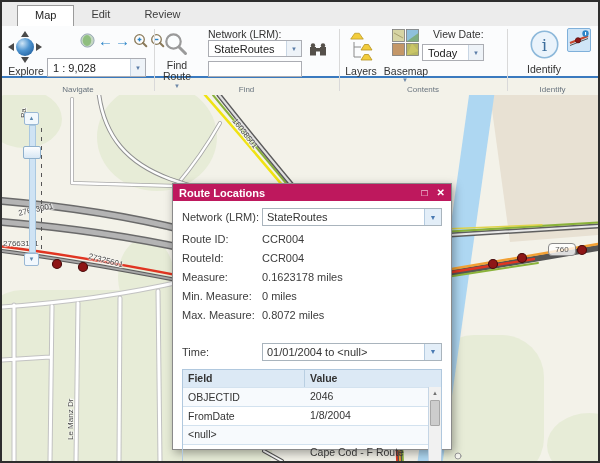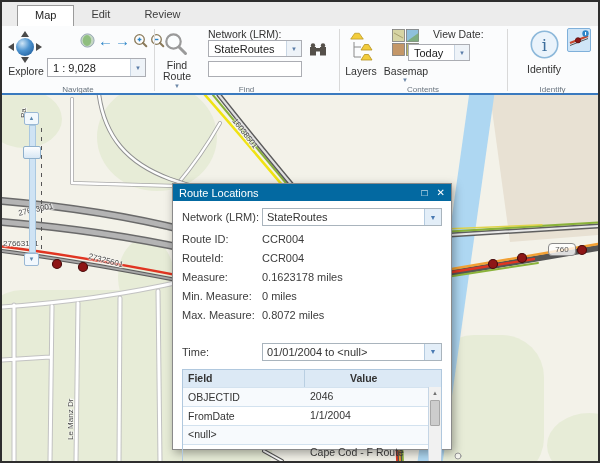--- a/index.html
+++ b/index.html
@@ -1,21 +1,21 @@
 <!DOCTYPE html>
 <html><head>
 <meta charset="utf-8">
 <style>
   * { margin:0; padding:0; box-sizing:border-box; }
   body { font-family:"Liberation Sans", sans-serif; background:#888; }
   .window { position:relative; width:600px; height:463px; background:#f3f2e9;
             border:2px solid #2e2e2e; overflow:hidden; }
 
   
-  .ribbon { position:relative; width:596px; height:93px; background:#fbfcfd;
+  .ribbon { position:relative; width:596px; height:76px; background:#fbfcfd;
             border-bottom:2px solid #3a7abf; }
   .tabbar { position:absolute; top:0; left:0; right:0; height:24px; background:#ececec; display:flex; }
   .tab { margin-top:3px; padding:3px 17px 0; font-size:11px; color:#3c3c3c; height:21px; }
   .tab.active { background:#fff; border:1px solid #9b9b9b; border-bottom:none; color:#222; }
   .tab:first-child { margin-left:15px; }
   .glabel { position:absolute; top:83px; font-size:8px; color:#68737e; text-align:center; }
   .gdiv { position:absolute; top:27px; height:62px; border-left:1px solid #d9d9d9; }
   .btnlabel { position:absolute; font-size:10.5px; color:#333; text-align:center; }
   .caret { position:absolute; font-size:6px; color:#6d88a8; }
   .combo { position:absolute; display:flex; align-items:center; background:#fff;
@@ -51,35 +51,35 @@
   .slider-track { position:absolute; left:27px; top:30px; width:7px; height:128px;
                   background:#cfe3f4; border:1px solid #aac8e0; }
   .slider-ticks { position:absolute; left:39px; top:33px; width:1px; height:122px;
                   background:repeating-linear-gradient(#555 0 4px, transparent 4px 9px); }
   .slider-handle { position:absolute; left:21px; top:51px; width:18px; height:13px;
                    background:linear-gradient(#fdfeff,#d8e7f4); border:1px solid #8fb0cc; border-radius:2px; }
 
   
   .dialog { position:absolute; left:170px; top:88px; width:280px; height:267px; background:#fff;
             border:1px solid #8a8a8a; box-shadow:2px 3px 9px rgba(0,0,0,.35); }
-  .dlg-title { height:17px; background:#0369a1; color:#fff; font-size:11px; font-weight:normal;
+  .dlg-title { height:17px; background:#be185d; color:#fff; font-size:11px; font-weight:bold;
                display:flex; align-items:center; padding:0 6px; }
   .dlg-btn { color:#fff; font-size:10px; margin-left:9px; line-height:10px; }
   .dlg-body { padding:7px 9px 0; }
   .dlg-row { display:flex; align-items:center; font-size:11px; color:#3c3c3c; }
   .dlg-row .lbl { width:80px; flex:none; }
   .dlg-combo { flex:1; height:18px; display:flex; align-items:center; border:1px solid #a9b4bd;
                font-size:11px; color:#333; padding-left:4px; }
   .dlg-combo .arrow { margin-left:auto; align-self:stretch; width:17px; display:flex; align-items:center;
                       justify-content:center; font-size:7px; color:#4a7ab2; background:#e3eef8;
                       border-left:1px solid #b4cbe0; }
   .inforow { height:15.2px; margin-top:4px; }
   .dlg-table { position:relative; margin-top:8px; height:104px; border:1px solid #b0c8de;
                font-size:10.5px; color:#333; overflow:hidden; }
-  .thead { display:flex; height:17px; background:#dce9f5; font-weight:bold; align-items:center;gap:40px; }
+  .thead { display:flex; height:17px; background:#dce9f5; font-weight:bold; align-items:center; }
   .thead .c1 { width:122px; padding-left:5px; border-right:1px solid #b9cfe2; align-self:stretch; display:flex; align-items:center;}
   .thead .c2 { flex:1; padding-left:5px; }
   .trow { display:flex; border-top:1px solid #d3e2ef; align-items:center; min-height:19px; width:245px; }
   .trow .c1 { width:122px; padding-left:5px; flex:none; }
   .trow .c2 { flex:1; padding:1px 2px 1px 5px; line-height:1.25; }
   .trow:nth-child(odd) { background:#f7fafd; }
   .vscroll { position:absolute; right:0; top:17px; bottom:0; width:13px; background:#f1f1f1;
              border-left:1px solid #c5d5e5; }
   .vs-arrow { position:absolute; left:0; width:12px; height:12px; color:#707070; font-size:6px;
               text-align:center; line-height:12px; background:#f1f1f1; }
@@ -173,21 +173,21 @@
       <rect x="14.5" y="0.5" width="12" height="12" fill="#8fc0dc" stroke="#7a7a7a" stroke-width="0.8"></rect>
       <rect x="0.5" y="14.5" width="12" height="12" fill="#c49768" stroke="#7a7a7a" stroke-width="0.8"></rect>
       <rect x="14.5" y="14.5" width="12" height="12" fill="#b8b863" stroke="#7a7a7a" stroke-width="0.8"></rect>
       <polygon points="14.5,12.5 26.5,4 26.5,12.5" fill="#7aa86a" opacity="0.8"></polygon>
       <line x1="2" y1="4" x2="11" y2="9" stroke="#a8a070" stroke-width="1"></line>
       <polygon points="14.5,26.5 20,14.5 26.5,22" fill="#d2cc6a" opacity="0.7"></polygon>
     </svg>
     <div class="btnlabel" style="left:379px;top:63px;width:50px">Basemap</div>
     <div class="caret" style="left:400px;top:75px">▼</div>
     <div class="btnlabel" style="left:431px;top:26px;width:70px;text-align:left">View Date:</div>
-    <div class="combo" style="left:406px;top:42px;width:62px;height:17px">
+    <div class="combo" style="left:420px;top:42px;width:62px;height:17px">
       <span>Today</span>
       <span class="arrow">▼</span>
     </div>
     <div class="glabel" style="left:337px;width:168px">Contents</div>
     <div class="gdiv" style="left:505px"></div>
 
     <svg style="position:absolute;left:527px;top:27px" width="31" height="31" viewBox="0 0 31 31">
       <circle cx="15.5" cy="15.5" r="13.2" fill="#eaf3fb" stroke="#8cb8da" stroke-width="1.6"></circle>
       <text x="15.5" y="22" font-size="17" font-family="DejaVu Serif, serif" fill="#3c6e9c" text-anchor="middle">i</text>
     </svg>
@@ -334,21 +334,21 @@
             <span class="c1">Field</span>
             <span class="c2">Value</span>
           </div>
           <div>
             <div class="trow">
               <span class="c1">OBJECTID</span>
               <span class="c2">2046</span>
             </div>
             <div class="trow">
               <span class="c1">FromDate</span>
-              <span class="c2">1/1/2004</span>
+              <span class="c2">1/8/2004</span>
             </div>
             <div class="trow">
               <span class="c2">&lt;null&gt;</span>
             </div>
             <div class="trow">
               <span class="c1">Route_System</span>
               <span class="c2">Cape Cod - F Route (Minor Arterial/ Collector)</span>
             </div>
           </div>
           <div class="vscroll">

